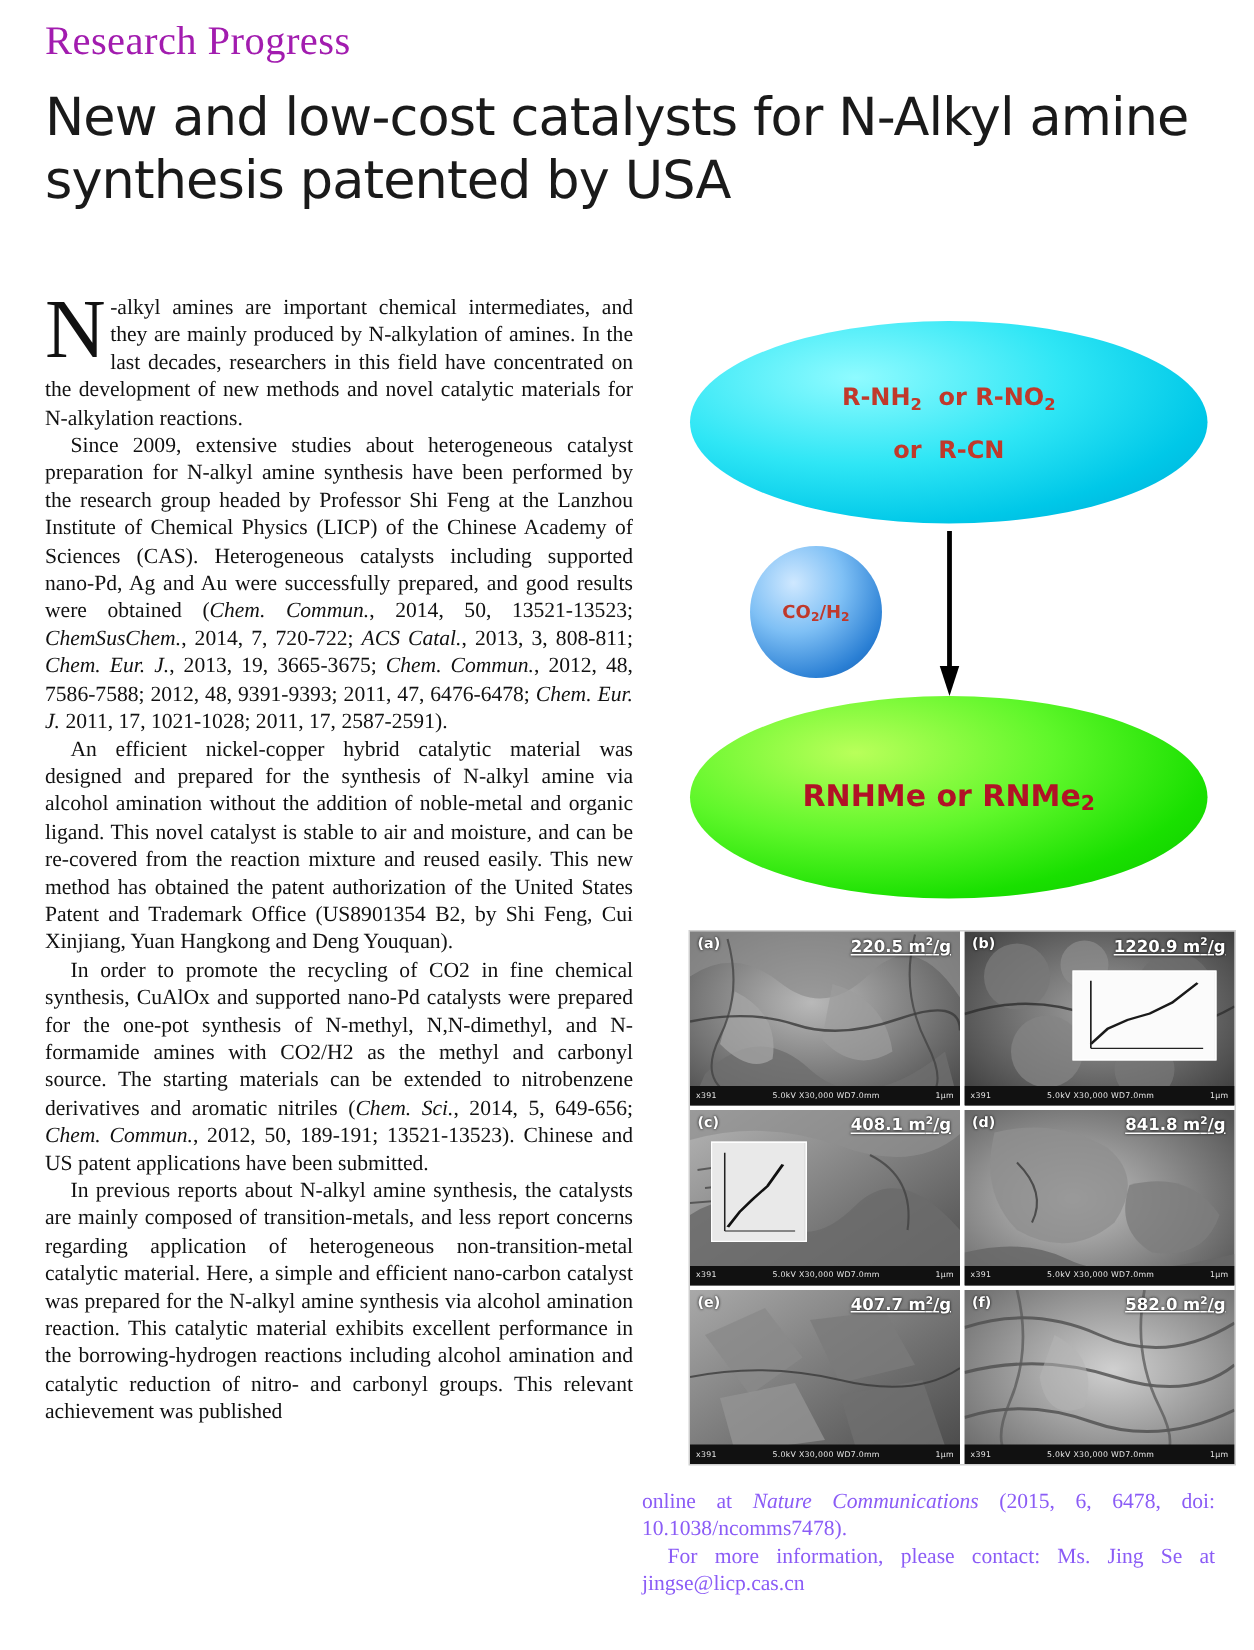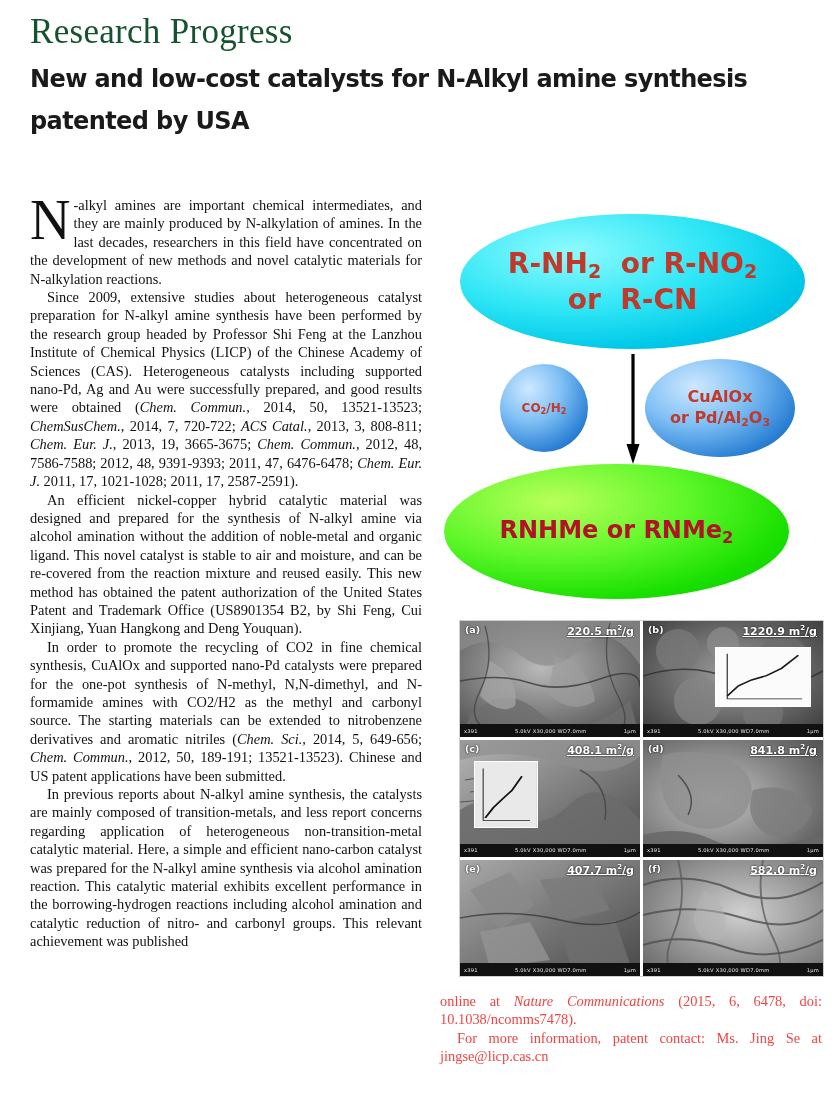--- a/index.html
+++ b/index.html
@@ -20,57 +20,57 @@
     left: 0; top: 0;
     width: 836px; height: 1100px;
   }
 
   
   .kicker {
     position: absolute;
     left: 30px;
     top: 12px;
     font-family: "Liberation Serif", serif;
-    font-size: 35px;
-    color: #14532d;
+    font-size: 27px;
+    color: #a21caf;
     letter-spacing: 0.3px;
   }
   .headline {
     position: absolute;
     left: 30px;
     top: 58px;
     width: 790px;
     font-family: "DejaVu Sans", sans-serif;
-    font-weight: bold;
-    font-size: 24px;
+    font-weight: normal;
+    font-size: 35px;
     line-height: 42px;
     color: #1a1a1a;
     letter-spacing: -0.6px;
   }
 
   
   .col-left {
     position: absolute;
     left: 30px;
     top: 196px;
     width: 392px;
     font-size: 14.4px;
     line-height: 18.4px;
     text-align: justify;
     color: #111;
   }
   .col-right-text {
     position: absolute;
-    left: 440px;
+    left: 428px;
     top: 992px;
     width: 382px;
     font-size: 14.4px;
     line-height: 18.4px;
     text-align: justify;
-    color: #ef4444;
+    color: #8b5cf6;
   }
   .col-left p, .col-right-text p {
     margin: 0;
     text-indent: 17px;
   }
   .col-left p.first, .col-right-text p.first {
     text-indent: 0;
   }
   .dropcap {
     float: left;
@@ -99,30 +99,30 @@
     justify-content: center;
     font-family: "DejaVu Sans", sans-serif;
     font-weight: bold;
     text-align: center;
   }
   .ell-top {
     left: 20px; top: 0px;
     width: 345px; height: 135px;
     background: radial-gradient(ellipse at 32% 28%, #8ffbff 0%, #2fe6f5 42%, #00c8e8 72%, #00a6d6 100%);
     color: #c0392b;
-    font-size: 28px;
+    font-size: 16px;
     line-height: 33px;
   }
   .ell-top .l1 { color: #c0392b; }
   .ell-bottom {
-    left: 4px; top: 250px;
+    left: 20px; top: 250px;
     width: 345px; height: 135px;
     background: radial-gradient(ellipse at 32% 28%, #b9ff5a 0%, #5ff72a 40%, #19e000 72%, #0cc400 100%);
     color: #b11226;
-    font-size: 24px;
+    font-size: 20px;
     line-height: 47px;
   }
   .circ {
     position: absolute;
     border-radius: 50%;
     display: flex;
     flex-direction: column;
     align-items: center;
     justify-content: center;
     font-family: "DejaVu Sans", sans-serif;
@@ -240,43 +240,39 @@
   <div class="col-left">
     <p class="first"><span class="dropcap">N</span><span>-alkyl amines are important chemical intermediates, and they are mainly produced by N-alkylation of amines. In the last decades, researchers in this field have concentrated on the development of new methods and novel catalytic materials for N-alkylation reactions.</span></p>
     <p>Since 2009, extensive studies about heterogeneous catalyst preparation for N-alkyl amine synthesis have been performed by the research group headed by Professor Shi Feng at the Lanzhou Institute of Chemical Physics (LICP) of the Chinese Academy of Sciences (CAS). Heterogeneous catalysts including supported nano-Pd, Ag and Au were successfully prepared, and good results were obtained (<em>Chem. Commun.</em>, 2014, 50, 13521-13523; <em>ChemSusChem.</em>, 2014, 7, 720-722; <em>ACS Catal.</em>, 2013, 3, 808-811; <em>Chem. Eur. J.</em>, 2013, 19, 3665-3675; <em>Chem. Commun.</em>, 2012, 48, 7586-7588; 2012, 48, 9391-9393; 2011, 47, 6476-6478; <em>Chem. Eur. J.</em> 2011, 17, 1021-1028; 2011, 17, 2587-2591).</p>
     <p>An efficient nickel-copper hybrid catalytic material was designed and prepared for the synthesis of N-alkyl amine via alcohol amination without the addition of noble-metal and organic ligand. This novel catalyst is stable to air and moisture, and can be re-covered from the reaction mixture and reused easily. This new method has obtained the patent authorization of the United States Patent and Trademark Office (US8901354 B2, by Shi Feng, Cui Xinjiang, Yuan Hangkong and Deng Youquan).</p>
     <p>In order to promote the recycling of CO2 in fine chemical synthesis, CuAlOx and supported nano-Pd catalysts were prepared for the one-pot synthesis of N-methyl, N,N-dimethyl, and N-formamide amines with CO2/H2 as the methyl and carbonyl source. The starting materials can be extended to nitrobenzene derivatives and aromatic nitriles (<em>Chem. Sci.</em>, 2014, 5, 649-656; <em>Chem. Commun.</em>, 2012, 50, 189-191; 13521-13523). Chinese and US patent applications have been submitted.</p>
     <p>In previous reports about N-alkyl amine synthesis, the catalysts are mainly composed of transition-metals, and less report concerns regarding application of heterogeneous non-transition-metal catalytic material. Here, a simple and efficient nano-carbon catalyst was prepared for the N-alkyl amine synthesis via alcohol amination reaction. This catalytic material exhibits excellent performance in the borrowing-hydrogen reactions including alcohol amination and catalytic reduction of nitro- and carbonyl groups. This relevant achievement was published</p>
   </div>
 
   <div class="col-right-text">
     <p class="first">online at <em>Nature Communications</em> (2015, 6, 6478, doi: 10.1038/ncomms7478).</p>
-    <p>For more information, patent contact: Ms. Jing Se at jingse@licp.cas.cn</p>
+    <p>For more information, please contact: Ms. Jing Se at jingse@licp.cas.cn</p>
   </div>
 
   <div class="scheme">
 
     <div class="ellipse ell-top">
       <div class="l1">R<span style="font-weight:bold">-</span>NH<sub>2</sub>&nbsp; or R<span style="font-weight:bold">-</span>NO<sub>2</sub></div>
       <div class="l1">or&nbsp; R<span style="font-weight:bold">-</span>CN</div>
     </div>
 
     <svg class="arrow" viewBox="0 0 16 110">
       <line x1="8" y1="0" x2="8" y2="92" stroke="#000" stroke-width="3.2"></line>
       <polygon points="8,110 1.5,90 14.5,90" fill="#000"></polygon>
     </svg>
 
     <div class="circ circ-left">
       <div>CO<sub>2</sub>/H<sub>2</sub></div>
     </div>
 
-    <div class="circ circ-right">
-      <div>CuAlOx</div>
-      <div>or Pd/Al<sub>2</sub>O<sub>3</sub></div>
-    </div>
 
     <div class="ellipse ell-bottom">
       <div>RNHMe or RNMe<sub>2</sub></div>
     </div>
   </div>
 
   <div class="sem-grid">
 
     <div class="sem">
       <svg class="tex" viewBox="0 0 180 118" preserveAspectRatio="none">

